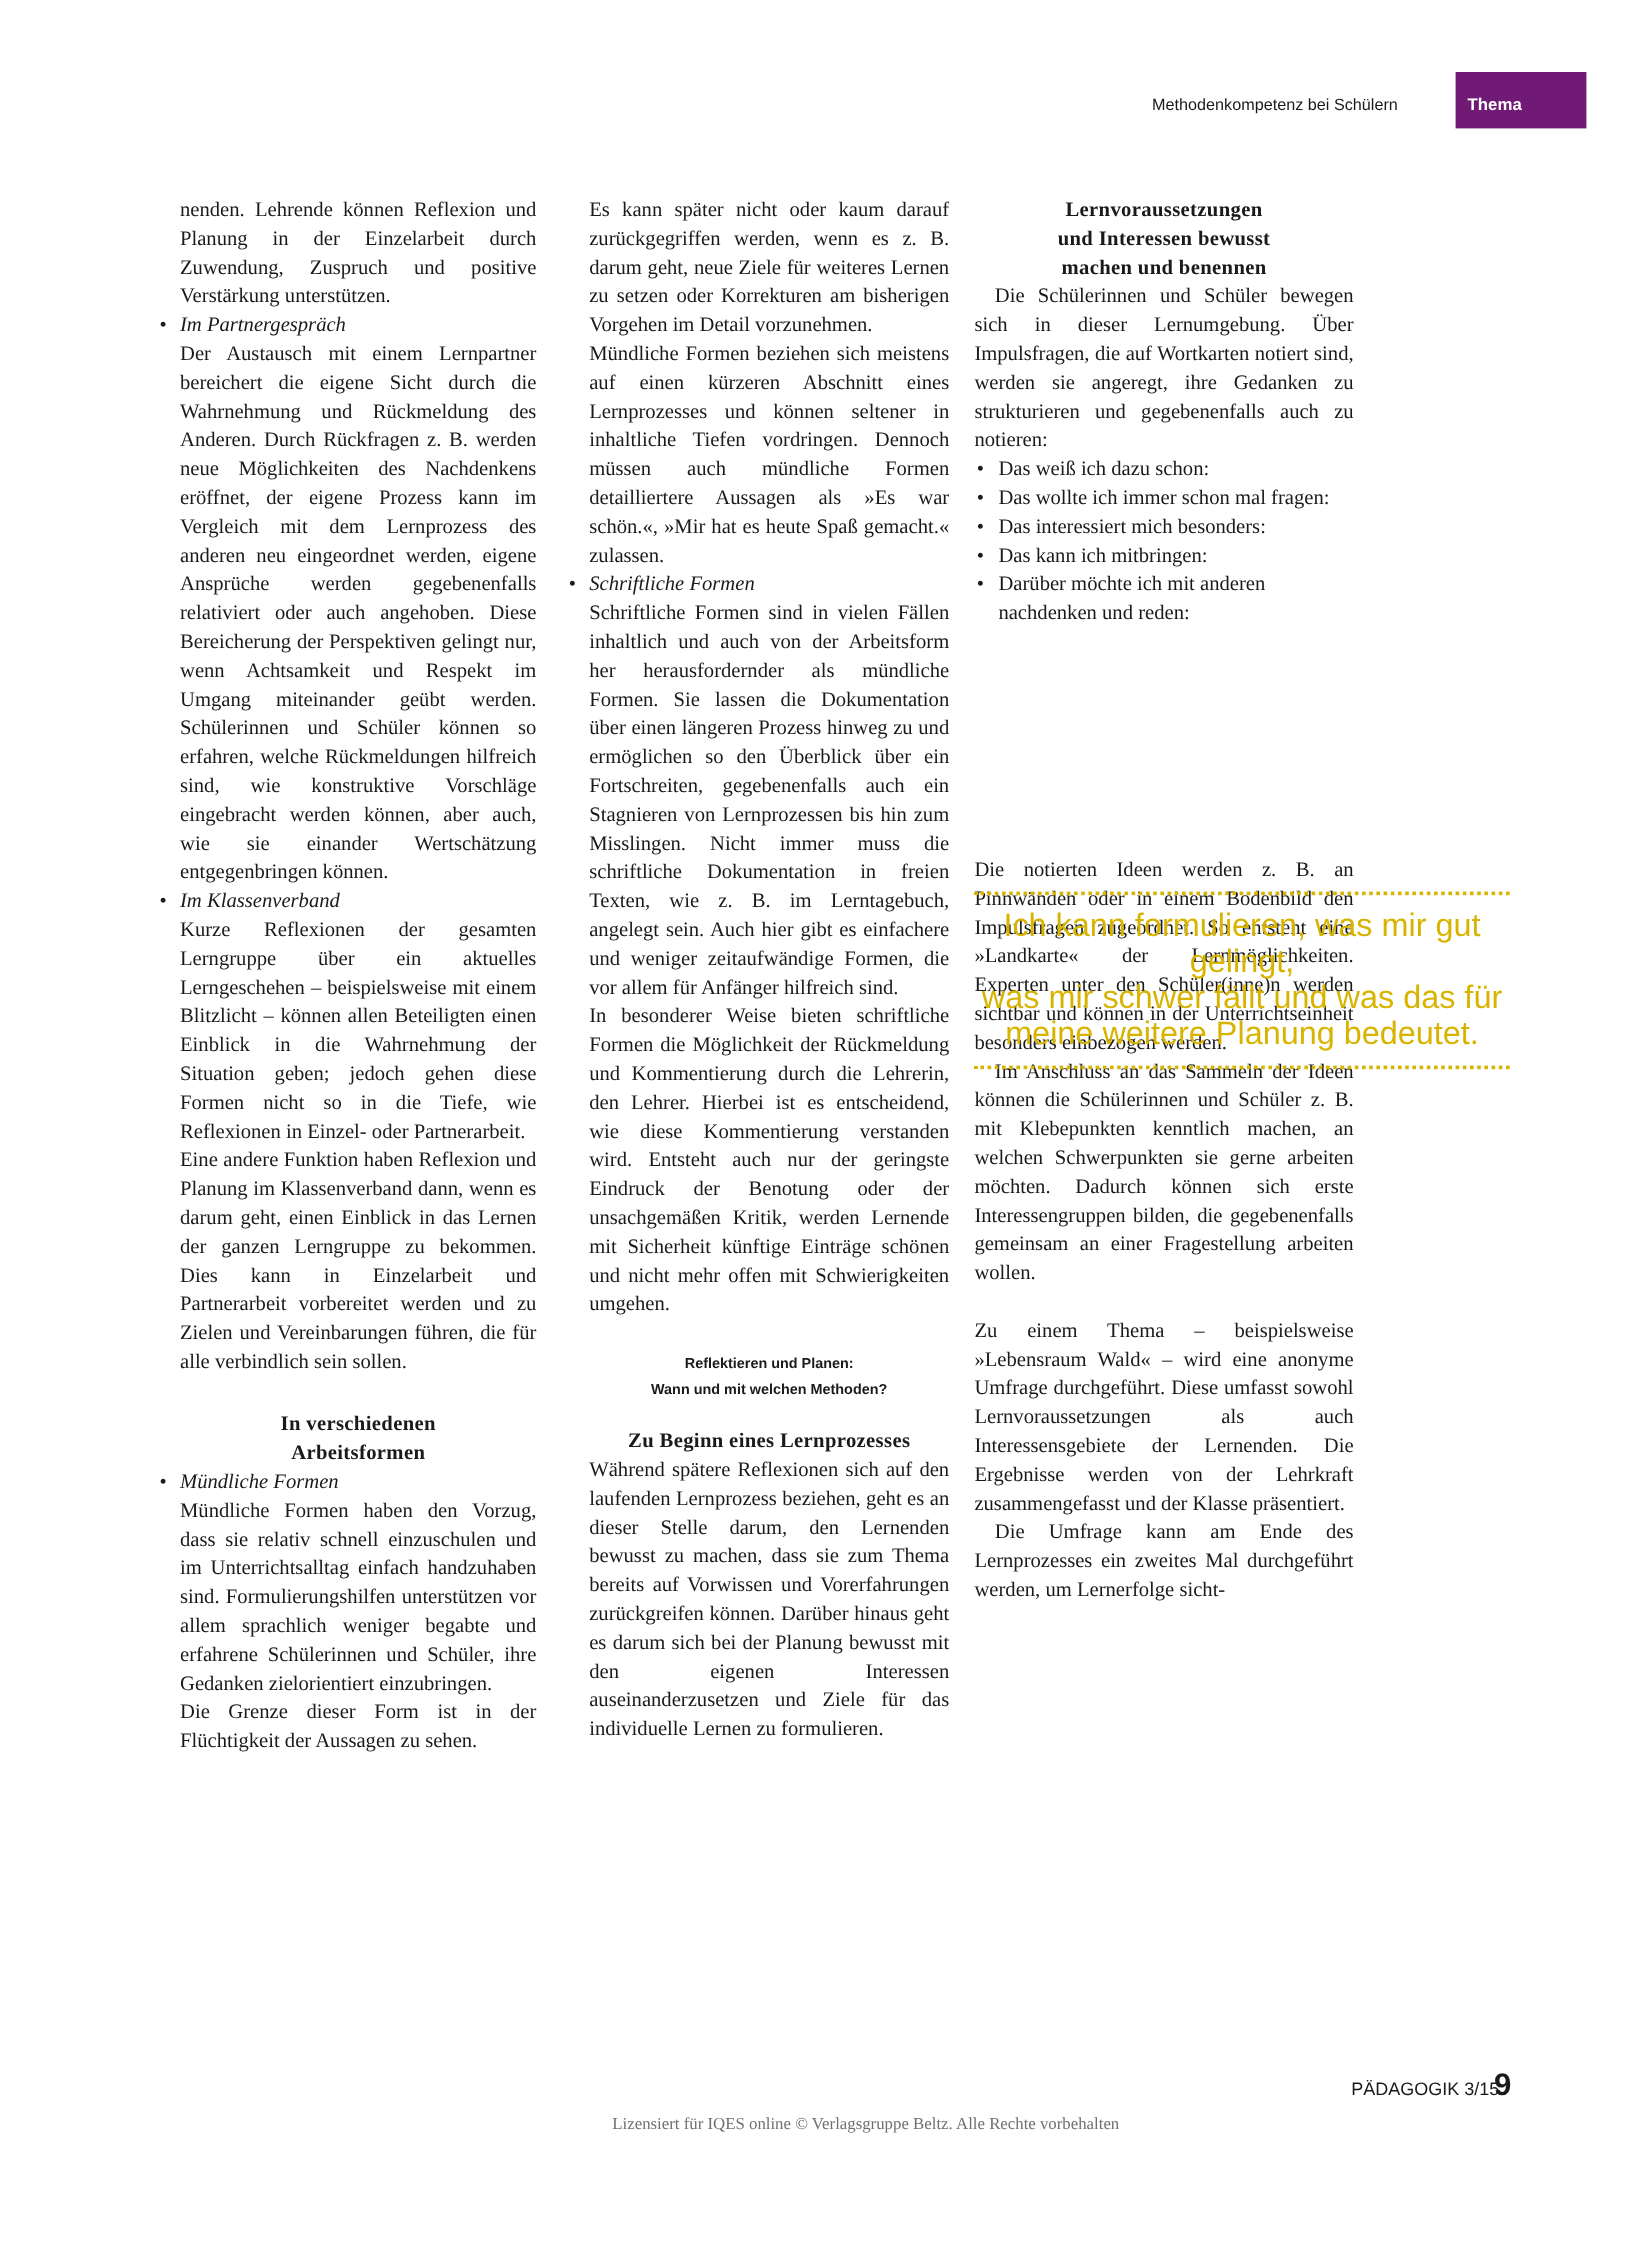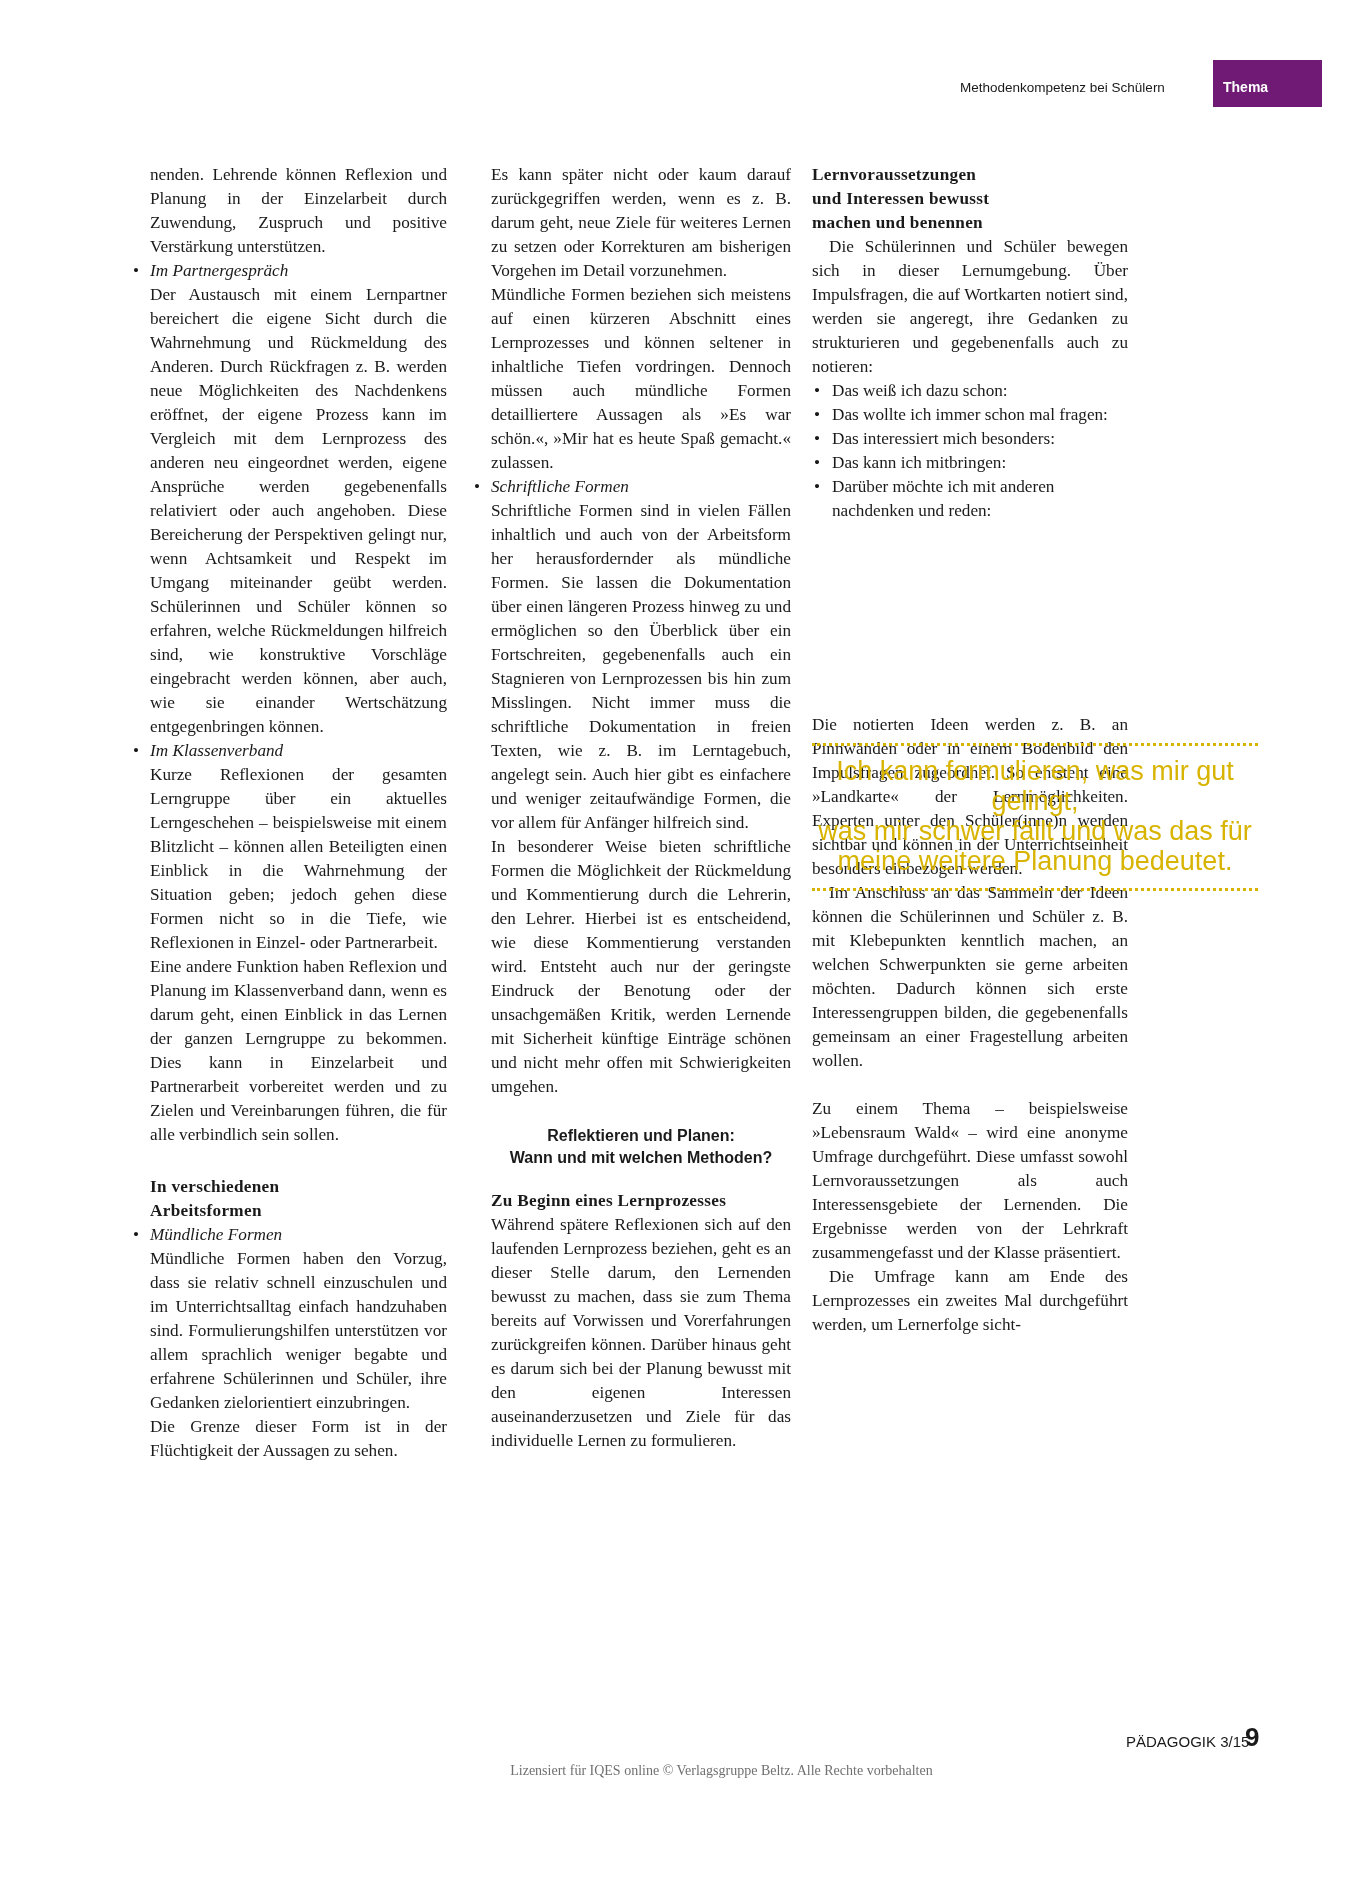--- a/index.html
+++ b/index.html
@@ -17,22 +17,22 @@
   .col p, .col div { margin: 0; }
   .col-left { left: 150px; width: 297px; }
   .col-mid  { left: 491px; width: 300px; }
   .col-right{ left: 812px; width: 316px; }
 
   .just { text-align: justify; }
   .indent { text-indent: 17px; }
   .li { position: relative; }
   .li .bullet { position: absolute; left: -17px; top: 0; }
   .li-title { font-style: italic; }
-  .sub-head { font-weight: bold; letter-spacing: 0.3px; }
-  .h-sans { text-align: center; font-weight: bold; font-size: 16px; line-height: 22px; }
+  .sub-head { text-align: center; font-weight: bold; letter-spacing: 0.3px; }
+  .h-sans { text-align: center; font-weight: bold; font-size: 12px; line-height: 22px; }
 
   .q-list { list-style: none; padding: 0; margin: 0; }
   .q-list li { position: relative; padding-left: 20px; }
   .q-list li .bullet { position: absolute; left: 2px; }
 
   
   .pullquote { position: absolute; left: 812px; top: 743px; width: 446px; }
   .dots { height: 0; border-top: 3px dotted #d8b400; }
   .pq-text { text-align: center; color: #d8b400; font-size: 27px; line-height: 30px; padding: 10px 0 12px 0; }
 

